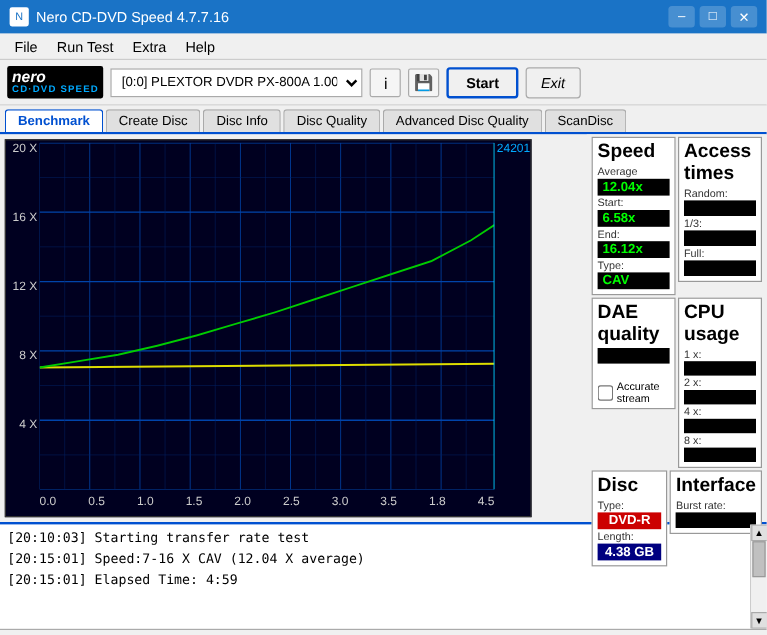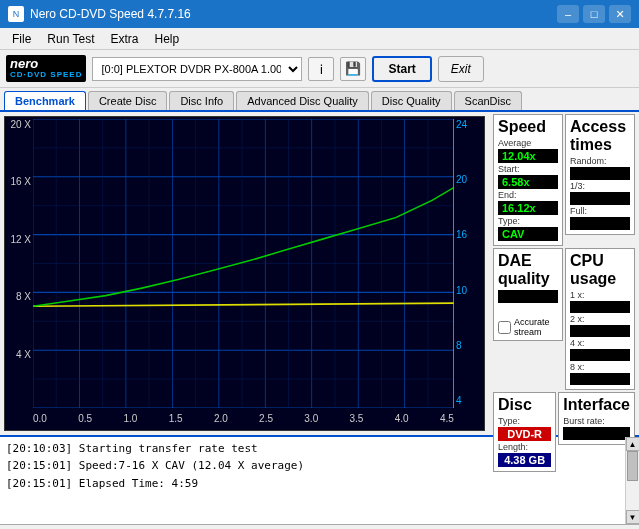--- a/index.html
+++ b/index.html
@@ -172,20 +172,21 @@
       border-color: #0050d0;
       color: #0050d0;
       font-weight: bold;
     }
 
     
     .main-content {
       display: flex;
       height: calc(529px - 28px - 22px - 38px - 28px - 90px);
       background: #f0f0f0;
+      gap: 42px;
     }
 
     
     .chart-area {
       flex: 1;
       background: #000020;
       position: relative;
       margin: 4px;
       border: 1px solid #333;
       overflow: hidden;
@@ -222,21 +223,20 @@
     }
 
     
     .y-axis-right {
       position: absolute;
       right: 0;
       top: 0;
       bottom: 22px;
       width: 30px;
       display: flex;
-      flex-direction: column;
       justify-content: space-between;
       align-items: flex-start;
       padding: 2px 2px;
       color: #00aaff;
       font-size: 10px;
       z-index: 5;
     }
 
     
     .x-axis {
@@ -418,22 +418,22 @@
   <div class="toolbar-icon-btn">ℹ</div>
   <div class="toolbar-icon-btn">💾</div>
   <button class="start-btn">Start</button>
   <button class="exit-btn">Exit</button>
 </div>
 
 <div class="tabs">
   <div class="tab active">Benchmark</div>
   <div class="tab">Create Disc</div>
   <div class="tab">Disc Info</div>
+  <div class="tab">Disc Quality</div>
   <div class="tab">Advanced Disc Quality</div>
-  <div class="tab">Disc Quality</div>
   <div class="tab">ScanDisc</div>
 </div>
 
 <div class="main-content">
 
   <div class="chart-area">
 
     <div class="y-axis">
       <span>20 X</span>
       <span>16 X</span>
@@ -501,21 +501,21 @@
 
     <div class="x-axis">
       <span>0.0</span>
       <span>0.5</span>
       <span>1.0</span>
       <span>1.5</span>
       <span>2.0</span>
       <span>2.5</span>
       <span>3.0</span>
       <span>3.5</span>
-      <span>4.0</span>
+      <span>1.8</span>
       <span>4.5</span>
     </div>
   </div>
 
   <div class="side-panel">
     <div class="two-col-panel">
 
       <div class="col-panel">
         <div class="side-section">
           <div class="side-section-title">Speed</div>

